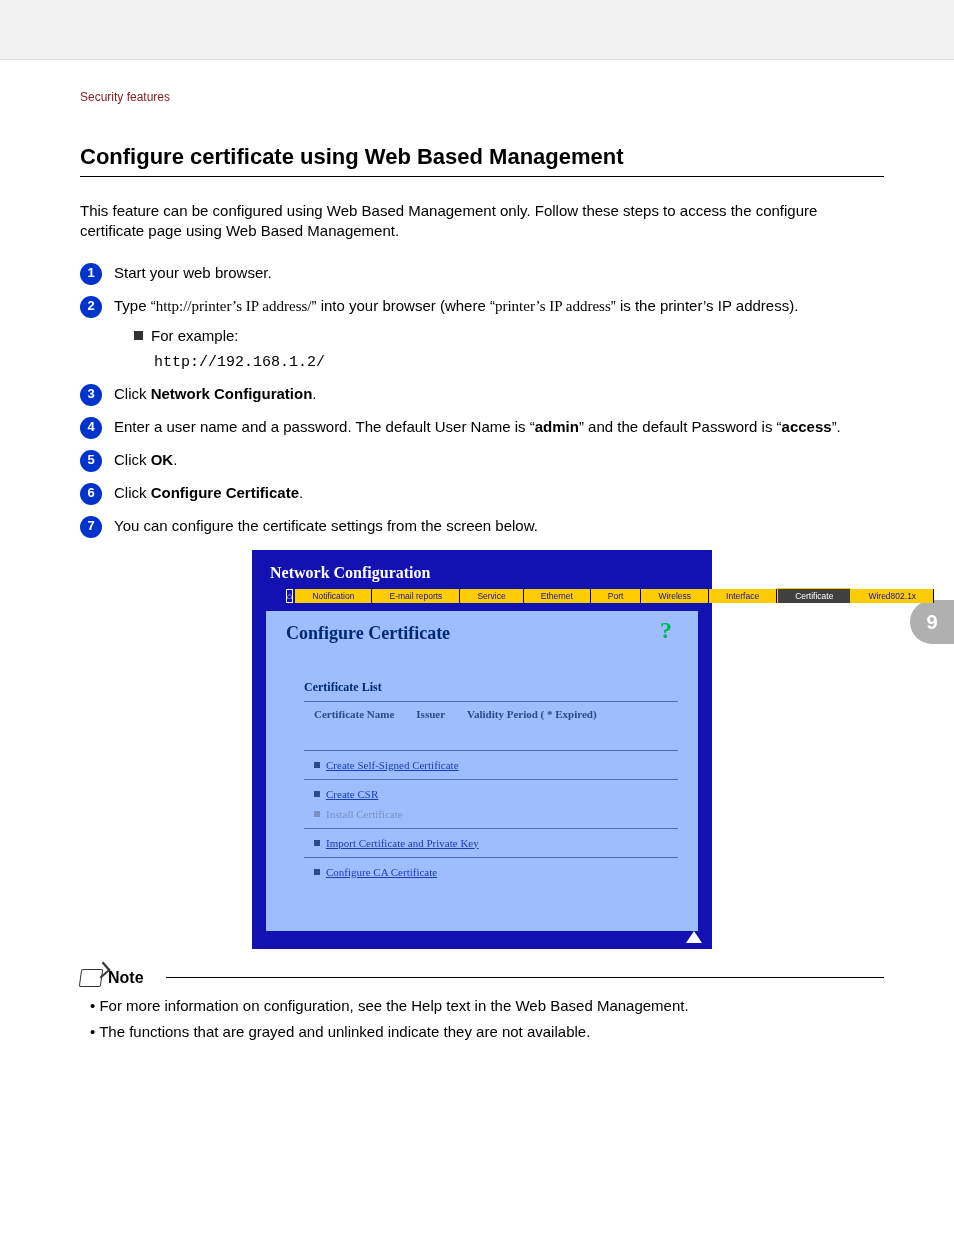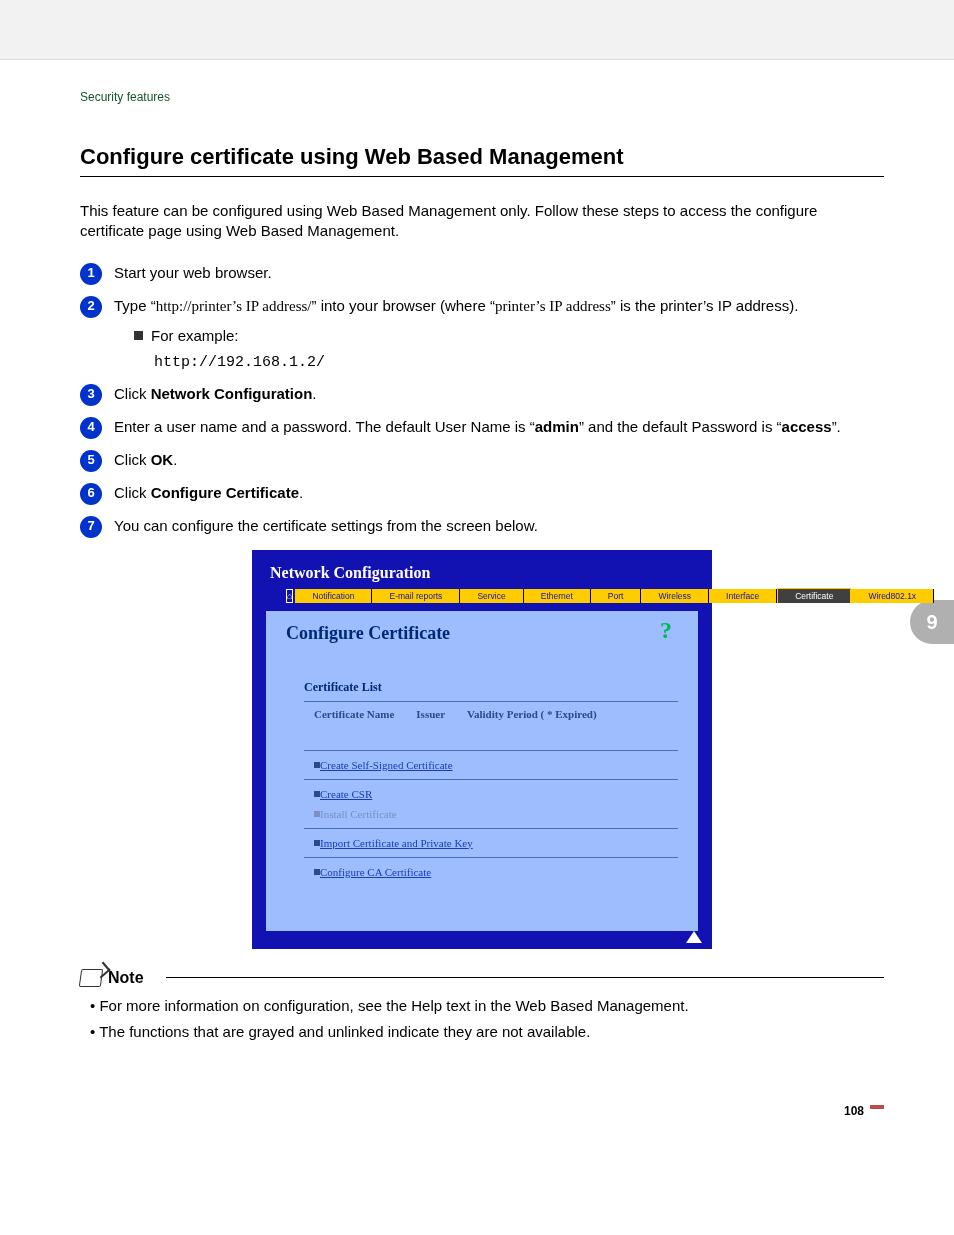--- a/index.html
+++ b/index.html
@@ -15,21 +15,21 @@
     height: 60px;
     background: #f2f2f2;
     border-bottom: 1px solid #ddd;
   }
   .page {
     padding: 30px 70px 40px 80px;
     position: relative;
   }
   .breadcrumb {
     font-size: 12px;
-    color: #14532d;
+    color: #7f1d1d;
     margin-bottom: 40px;
   }
   h1 {
     font-size: 22px;
     font-weight: bold;
     margin-bottom: 6px;
   }
   .hr {
     border-bottom: 1px solid #000;
     margin-bottom: 24px;
@@ -190,21 +190,21 @@
     color: #2b4a8c;
     font-weight: bold;
     font-size: 11px;
     margin-left: 10px;
   }
   .link-row {
     margin: 8px 0 8px 10px;
     font-size: 11px;
     display: flex;
     align-items: center;
-    gap: 0;
+    gap: 6px;
   }
   .sq {
     width: 6px; height: 6px;
     background: #2b4a8c;
     display: inline-block;
   }
   .lk {
     color: #1a3db5;
     text-decoration: underline;
   }
@@ -410,17 +410,14 @@
   <div class="note-hdr">
     <div class="note-icon"></div>
     <div class="note-label">Note</div>
     <div class="note-line"></div>
   </div>
   <ul class="note-list">
     <li>For more information on configuration, see the Help text in the Web Based Management.</li>
     <li>The functions that are grayed and unlinked indicate they are not available.</li>
   </ul>
 
-  <div class="page-num">
-    <span>108</span><span class="page-num-bar"></span>
-  </div>
 
 </div>
 
 </body></html>

